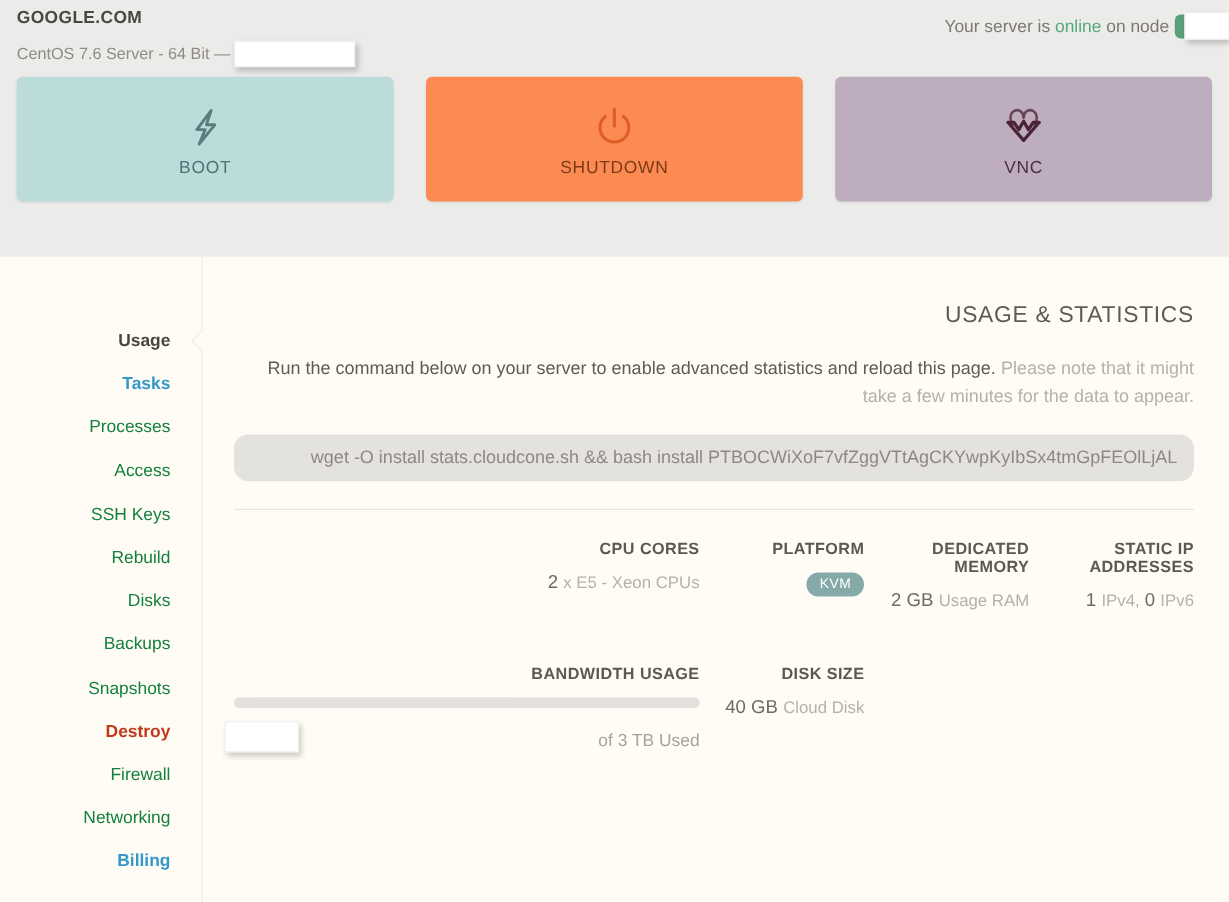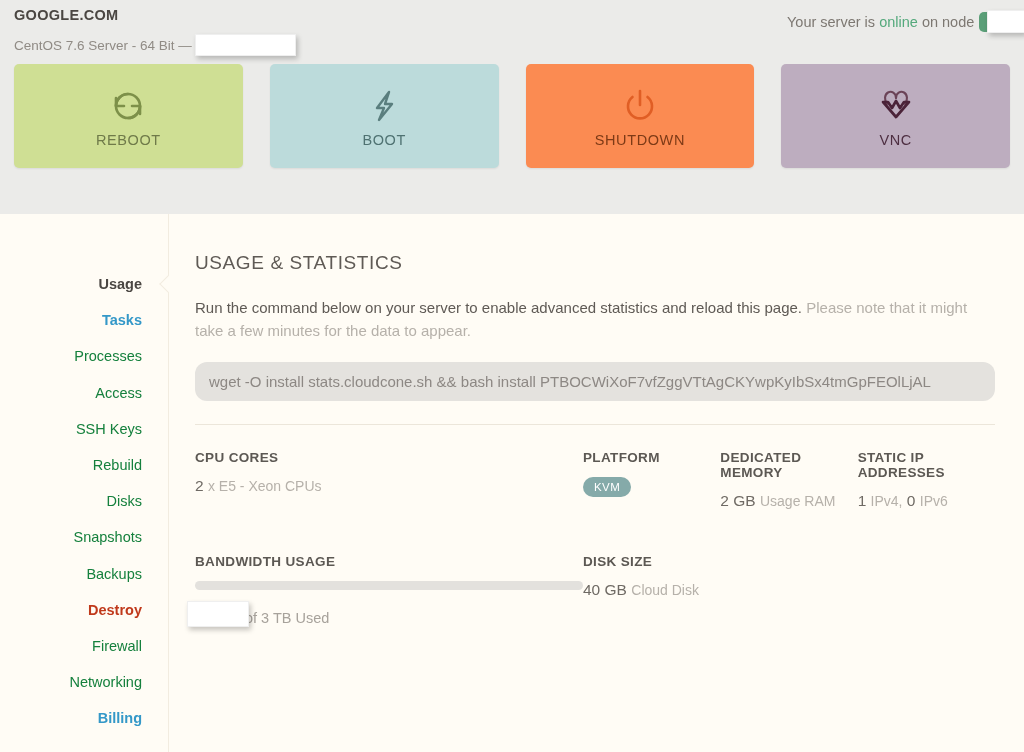--- a/index.html
+++ b/index.html
@@ -160,20 +160,21 @@
     border-bottom: 1px solid #f2ece0;
   }
 
   
   .main {
     position: absolute;
     left: 169px; top: 0;
     width: 855px;
     height: 538px;
     padding: 38px 29px 0 26px;
+    text-align: right;
   }
 
   .page-title {
     font-size: 19px;
     letter-spacing: 0.6px;
     color: #5f5a55;
     margin-bottom: 22px;
   }
 
   .intro {
@@ -276,31 +277,20 @@
     <span class="status-online">online</span>
     <span>on node</span>
     <span class="node-badge">
       <span>&nbsp;&nbsp;&nbsp;&nbsp;&nbsp;</span>
       <span class="redact redact-node"></span>
     </span>
   </div>
 
   <div class="actions">
 
-    <div class="action-btn btn-reboot">
-      <div class="action-icon">
-        <svg width="42" height="42" viewBox="0 0 42 42">
-          <path d="M9,21 A12,12 0 1 1 21,33" fill="none" stroke="#7d9049" stroke-width="2.6" stroke-linecap="round"></path>
-          <path d="M33,21 A12,12 0 1 1 21,9" fill="none" stroke="#7d9049" stroke-width="2.6" stroke-linecap="round"></path>
-          <polyline points="9,13 9,21 17,21" fill="none" stroke="#7d9049" stroke-width="2.6" stroke-linecap="round" stroke-linejoin="round"></polyline>
-          <polyline points="33,29 33,21 25,21" fill="none" stroke="#7d9049" stroke-width="2.6" stroke-linecap="round" stroke-linejoin="round"></polyline>
-        </svg>
-      </div>
-      <div class="action-label">REBOOT</div>
-    </div>
 
     <div class="action-btn btn-boot">
       <div class="action-icon">
         <svg width="42" height="42" viewBox="0 0 42 42">
           <path d="M26,7 L14,23 L21,23 L16,35 L29,19 L22,19 Z" fill="none" stroke="#5a7e7e" stroke-width="2.4" stroke-linejoin="round" stroke-linecap="round"></path>
         </svg>
       </div>
       <div class="action-label">BOOT</div>
     </div>
 
@@ -348,24 +338,24 @@
     <div class="nav-item">
       <span>SSH Keys</span>
     </div>
     <div class="nav-item">
       <span>Rebuild</span>
     </div>
     <div class="nav-item">
       <span>Disks</span>
     </div>
     <div class="nav-item">
+      <span>Backups</span>
+    </div>
+    <div class="nav-item">
       <span>Snapshots</span>
-    </div>
-    <div class="nav-item">
-      <span>Backups</span>
     </div>
     <div class="nav-item accent-red">
       <span>Destroy</span>
     </div>
     <div class="nav-item">
       <span>Firewall</span>
     </div>
     <div class="nav-item">
       <span>Networking</span>
     </div>

